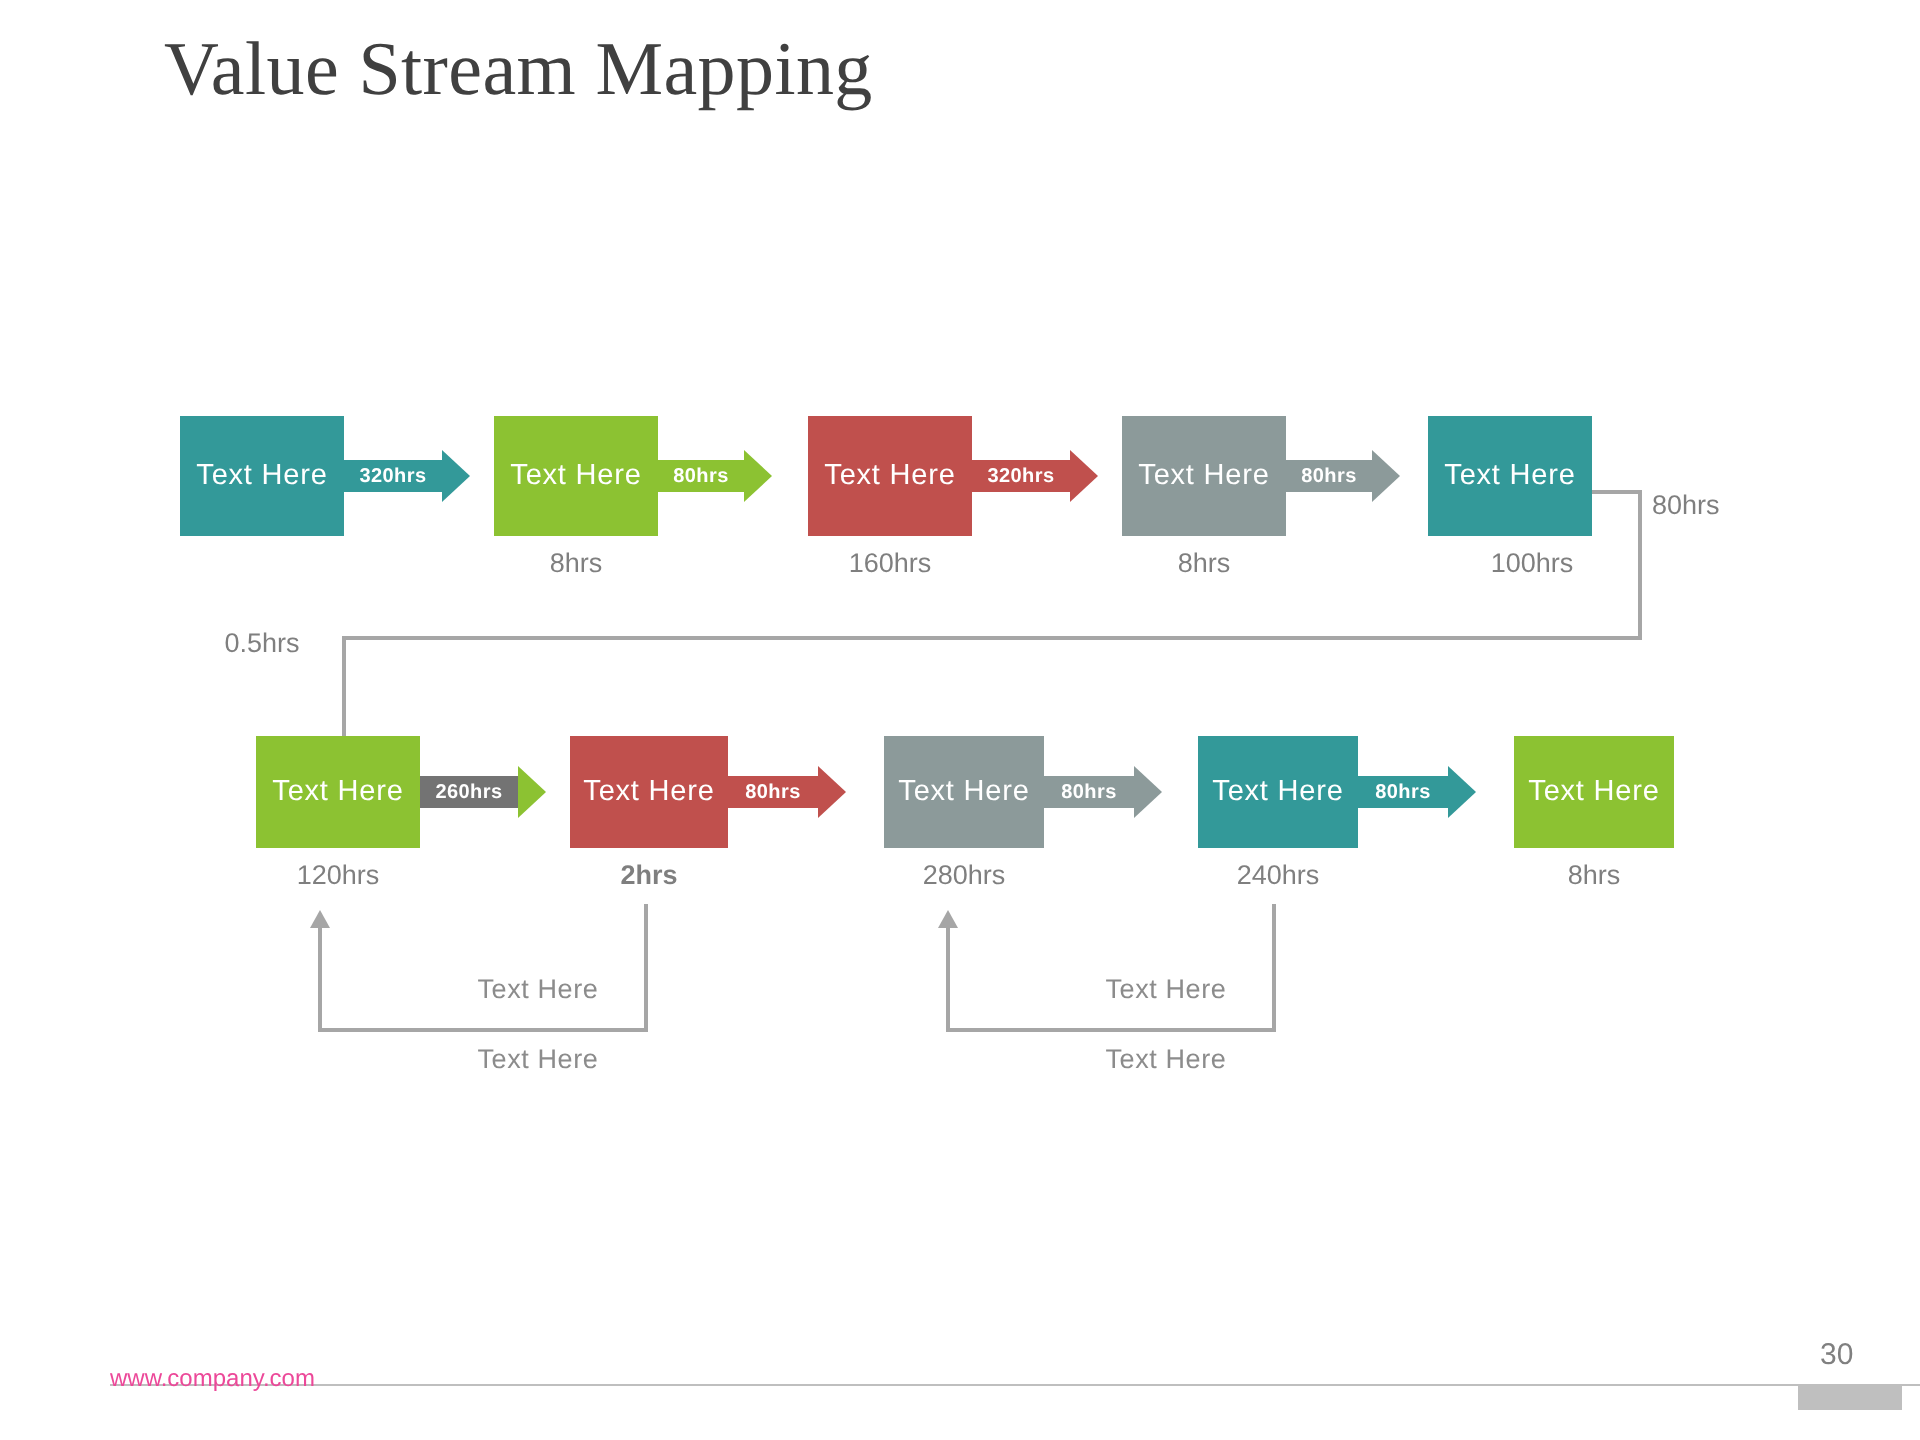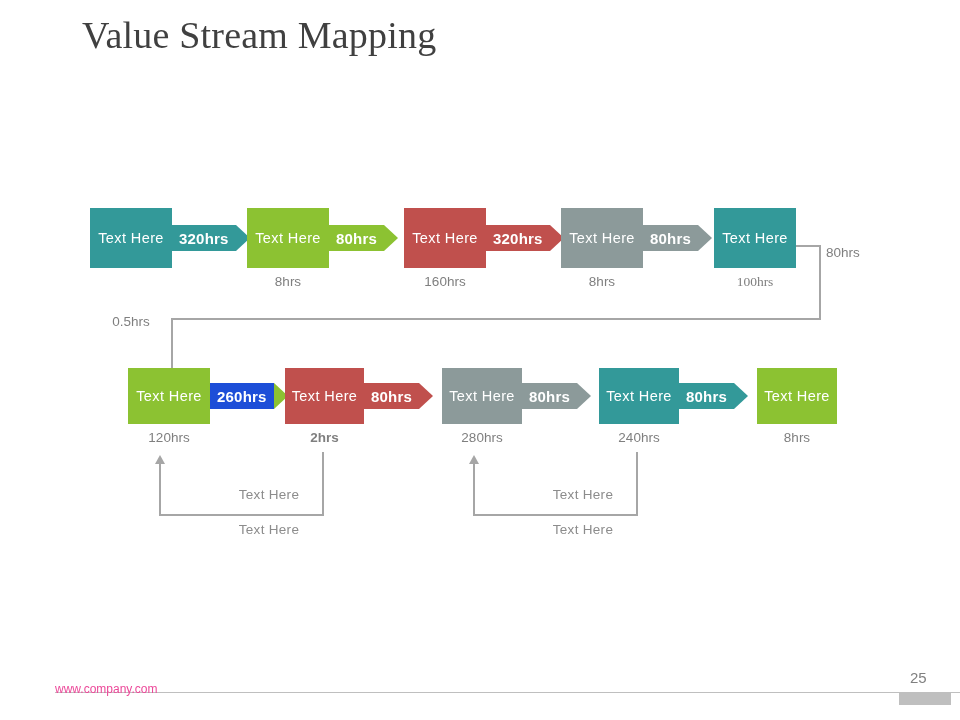--- a/index.html
+++ b/index.html
@@ -39,25 +39,25 @@
     font-size:14.5px;
     letter-spacing:0.4px;
     white-space:nowrap;
   }
   .step .arrow{
     position:absolute;
     display:flex; align-items:center;
     box-sizing:border-box;
   }
   .step .arrow .abody{
-    height:26px;
+    height:16px;
     display:flex; align-items:center; justify-content:center;
     padding:0 7px 0 7px;
     color:#ffffff;
-    font-size:15px;
+    font-size:10px;
     font-weight:bold;
     letter-spacing:0.2px;
     white-space:nowrap;
     box-sizing:border-box;
   }
   .step .arrow .ahead{
     width:0;height:0;
     border-top:13px solid transparent;
     border-bottom:13px solid transparent;
     border-left-style:solid;
@@ -179,35 +179,35 @@
       </div>
       <div class="ahead" style="border-left-color:#8C9A9A;"></div>
     </div>
     <div class="undertext" style="left:0;top:66px;width:82px;">8hrs</div>
   </div>
 
   <div class="step" style="left:714px;top:208px;width:82px;height:60px;">
     <div class="box" style="width:82px;height:60px;background:#339999;">
       <span>Text Here</span>
     </div>
-    <div class="undertext" style="left:0;top:66px;width:82px;font-family:Liberation Serif, serif;">100hrs</div>
+    <div class="undertext" style="left:11px;top:66px;width:82px;">100hrs</div>
   </div>
 
   <div class="hline" style="left:796px;top:245px;width:25px;"></div>
   <div class="vline" style="left:819px;top:245px;height:75px;"></div>
   <div class="hline" style="left:171px;top:318px;width:650px;"></div>
   <div class="vline" style="left:171px;top:318px;height:52px;"></div>
   <div class="conn-label" style="left:826px;top:245px;">80hrs</div>
 
   <div class="step" style="left:128px;top:368px;width:148px;height:56px;">
     <div class="box" style="width:82px;height:56px;background:#8CC232;">
       <span>Text Here</span>
     </div>
     <div class="arrow" style="left:82px;top:15px;">
-      <div class="abody" style="background:#1d4ed8;min-width:49px;">
+      <div class="abody" style="background:#737373;min-width:49px;">
         <span>260hrs</span>
       </div>
       <div class="ahead" style="border-left-color:#8CC232;"></div>
     </div>
     <div class="undertext" style="left:0;top:62px;width:82px;">120hrs</div>
   </div>
 
   <div class="step" style="left:285px;top:368px;width:145px;height:56px;">
     <div class="box" style="width:79px;height:56px;background:#C0504D;">
       <span>Text Here</span>
@@ -267,16 +267,16 @@
     <div class="uparrow" style="left:469px;top:455px;"></div>
     <div class="vline" style="left:473px;top:463px;height:52px;"></div>
     <div class="hline" style="left:473px;top:514px;width:165px;"></div>
     <div class="vline" style="left:636px;top:452px;height:63px;"></div>
     <div class="loop-label" style="left:498px;top:487px;width:170px;">Text Here</div>
     <div class="loop-label" style="left:498px;top:522px;width:170px;">Text Here</div>
   </div>
 
   <div class="footer-rule"></div>
   <div class="footer-url">www.company.com</div>
-  <div class="page-num">25</div>
+  <div class="page-num">30</div>
   <div class="page-bar"></div>
 
 </div>
 
 </body></html>

